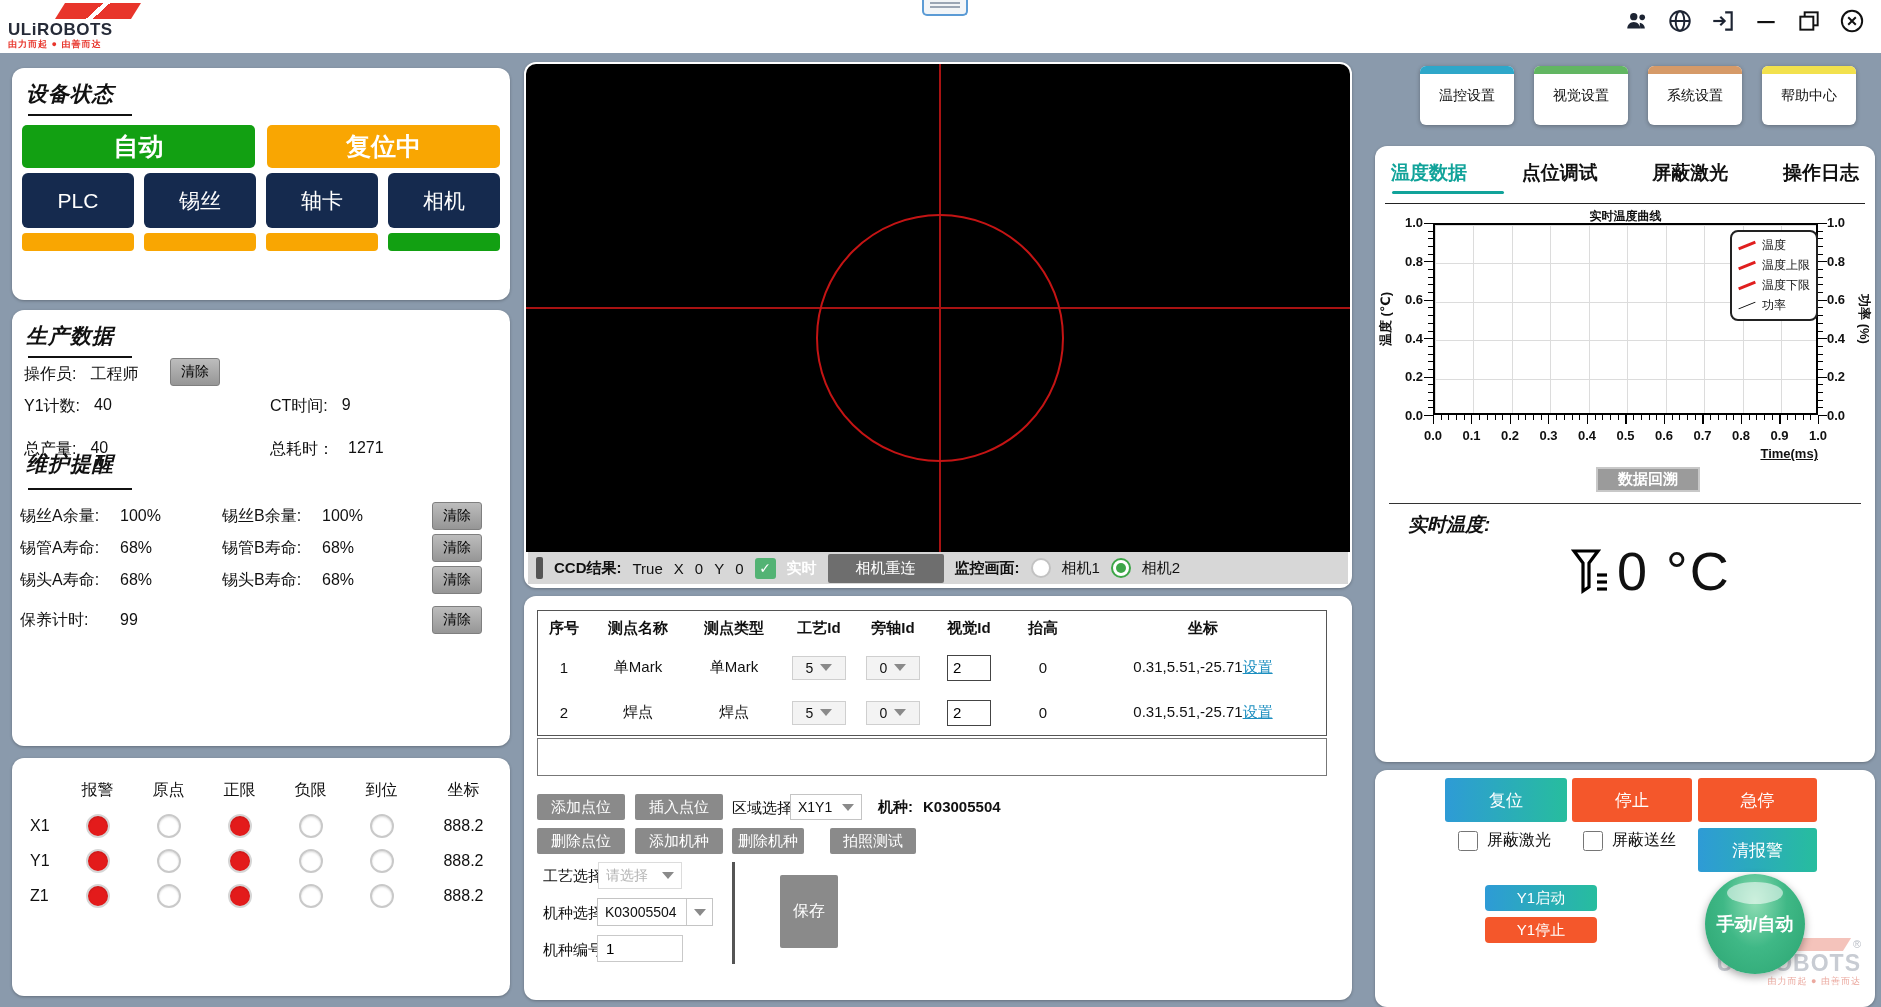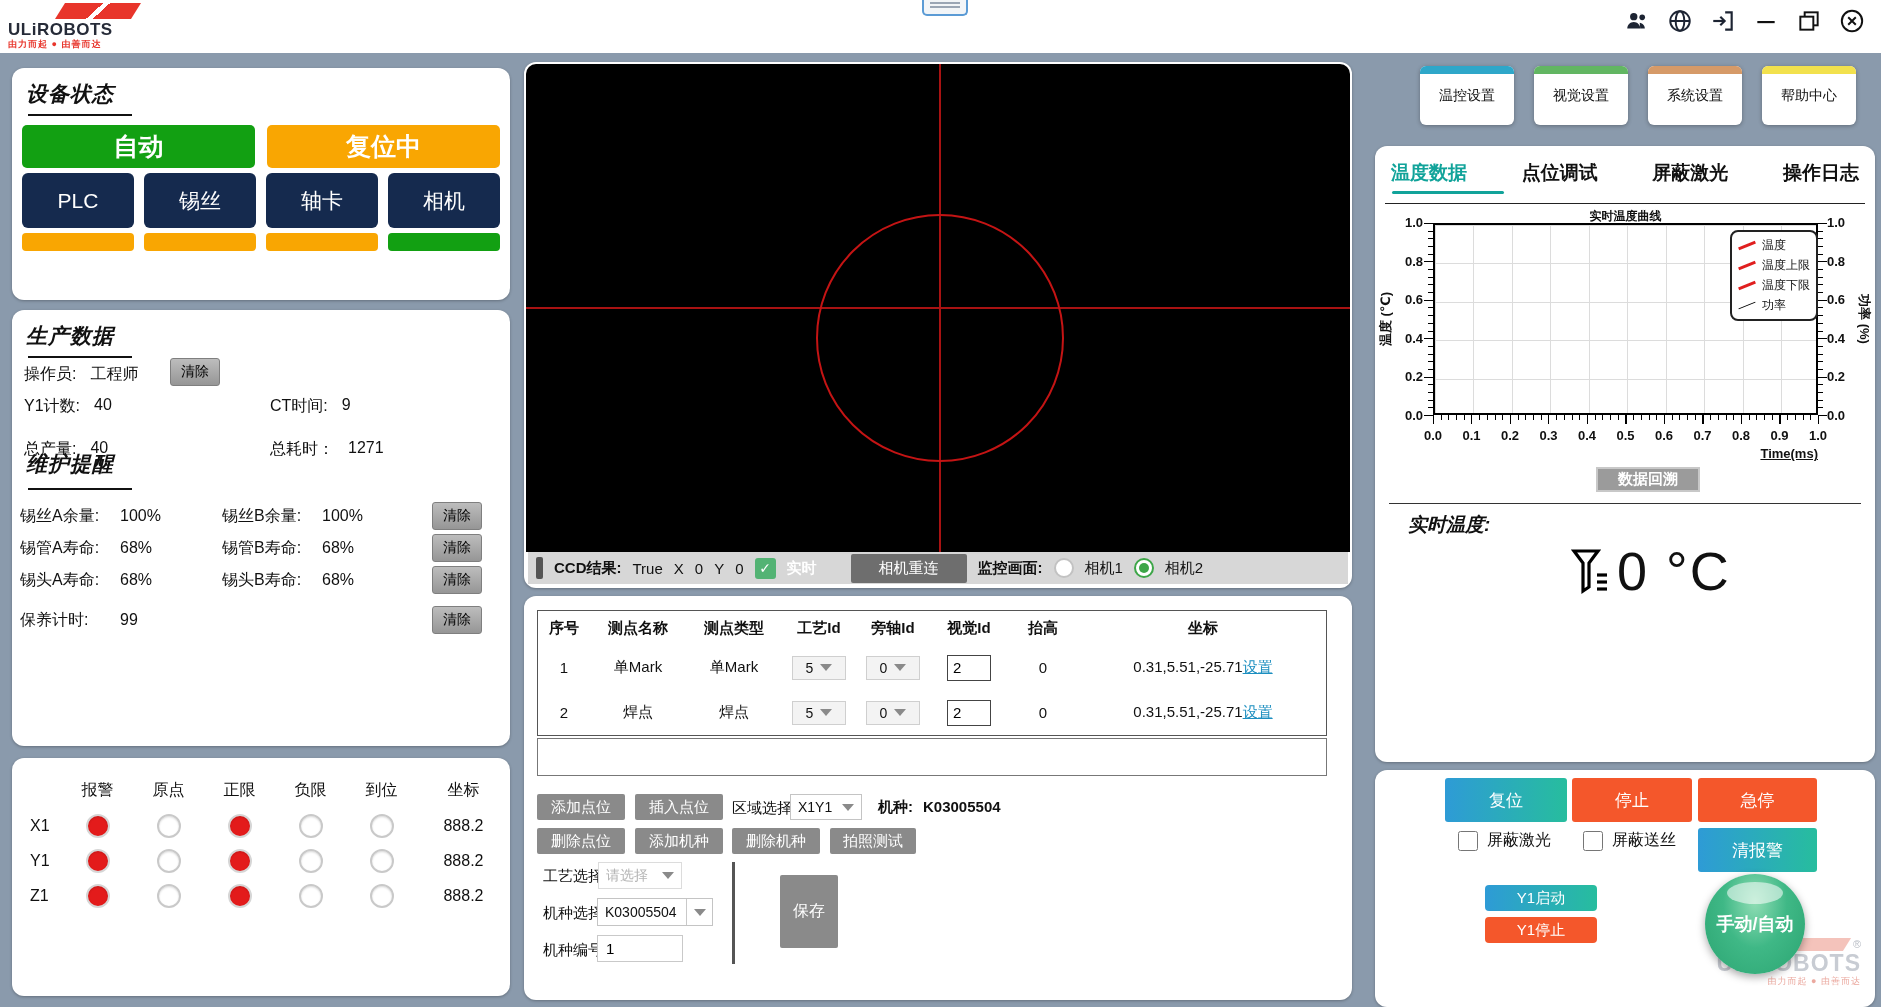--- a/index.html
+++ b/index.html
@@ -62,42 +62,42 @@
   #panel-camera { left:524px; top:62px; width:828px; height:526px; overflow:hidden; }
   .camera-view { position:absolute; left:2px; top:2px; width:824px; height:488px; background:#000; border-radius:10px 10px 0 0; overflow:hidden; }
   .cross-v { position:absolute; left:413px; top:0; width:2px; height:100%; background:#A81212; }
   .cross-h { position:absolute; left:0; top:243px; width:100%; height:2px; background:#A81212; }
   .cross-circle { position:absolute; left:290px; top:150px; width:248px; height:248px; border:2px solid #C41414; border-radius:50%; }
   .ccd-bar { position:absolute; left:4px; bottom:4px; width:820px; height:32px; background:#D7D7D7; display:flex; align-items:center; gap:11px; padding:0 8px; font-size:15px; }
   .ccd-grip { width:7px; height:22px; background:#555; border-radius:2px; }
   .ccd-bold { font-weight:bold; }
   .ccd-check { width:21px; height:21px; background:#53B374; border-radius:3px; color:#fff; display:flex; align-items:center; justify-content:center; font-size:14px; cursor:pointer; }
   .ccd-realtime { color:#fff; font-weight:bold; }
-  .ccd-reconnect { background:#6E6E6E; color:#fff; border:none; border-radius:2px; padding:5px 28px; font-size:15px; cursor:pointer;margin-left:23px; }
+  .ccd-reconnect { background:#6E6E6E; color:#fff; border:none; border-radius:2px; padding:5px 28px; font-size:15px; cursor:pointer; }
   .radio { width:20px; height:20px; border-radius:50%; background:#fff; border:2px solid #C2C2C2; position:relative; cursor:pointer; flex:none; }
   .radio.checked { border-color:#3DA648; }
   .radio.checked::after { content:""; position:absolute; inset:3px; border-radius:50%; background:#3DA648; }
   
   #panel-points { left:524px; top:596px; width:828px; height:404px; }
   .points-table { position:absolute; left:13px; top:14px; width:790px; border:1px solid #555; background:#fff; font-size:15px; }
   .pt-header, .pt-row { display:grid; grid-template-columns:52px 96px 96px 74px 74px 78px 70px 250px; align-items:center; text-align:center; }
   .pt-header { height:34px; font-weight:bold; }
   .pt-row { height:45px; }
   .pt-select { display:inline-flex; align-items:center; justify-content:center; gap:7px; background:#F3F3F3; border:1px solid #CFCFCF; width:54px; height:24px; margin:0 auto; font-size:14px; cursor:pointer; }
   .pt-select i, .pt-coord i, .stat i { font-style:normal; }
   .arrow-down { width:0; height:0; border-left:6px solid transparent; border-right:6px solid transparent; border-top:7px solid #8A8A8A; }
   .pt-input { width:44px; height:26px; border:1.5px solid #444; font-size:15px; padding-left:5px; font-family:inherit; }
   .set-link { color:#1D8FC0; text-decoration:underline; cursor:pointer; }
   .points-empty { position:absolute; left:13px; top:142px; width:790px; height:38px; border:1px solid #777; }
   .btn-gray { position:absolute; background:#8A8A8A; color:#fff; border:none; border-radius:2px; font-size:15px; display:flex; align-items:center; justify-content:center; cursor:pointer; }
   #btn-add { left:13px; top:198px; width:88px; height:26px; }
   #btn-insert { left:111px; top:198px; width:88px; height:26px; }
   #btn-del { left:13px; top:232px; width:88px; height:26px; }
   #btn-addmodel { left:111px; top:232px; width:88px; height:26px; }
-  #btn-delmodel { left:208px; top:232px; width:88px; height:26px; }
+  #btn-delmodel { left:208px; top:232px; width:72px; height:26px; }
   #btn-phototest { left:306px; top:232px; width:86px; height:26px; }
   .inline-label { position:absolute; font-size:15px; }
   .select-box { position:absolute; background:#fff; border:1px solid #C4C4C4; display:flex; align-items:center; justify-content:space-between; padding:0 7px; font-size:14px; cursor:pointer; }
   #area-select { left:266px; top:198px; width:72px; height:26px; }
   #model-static { left:354px; top:202px; font-weight:bold; }
   #model-static .val { margin-left:10px; }
   #craft-select { left:74px; top:266px; width:84px; height:27px; color:#B5B5B5; border-color:#DCDCDC; }
   #modelsel-select { left:73px; top:302px; width:116px; height:28px; padding-right:0; }
   #modelsel-select .arrow-zone { width:26px; height:100%; border-left:1px solid #C9C9C9; display:flex; align-items:center; justify-content:center; }
   #modelno-input { position:absolute; left:73px; top:339px; width:86px; height:27px; border:1px solid #C9C9C9; font-size:15px; padding-left:8px; font-family:inherit; }

